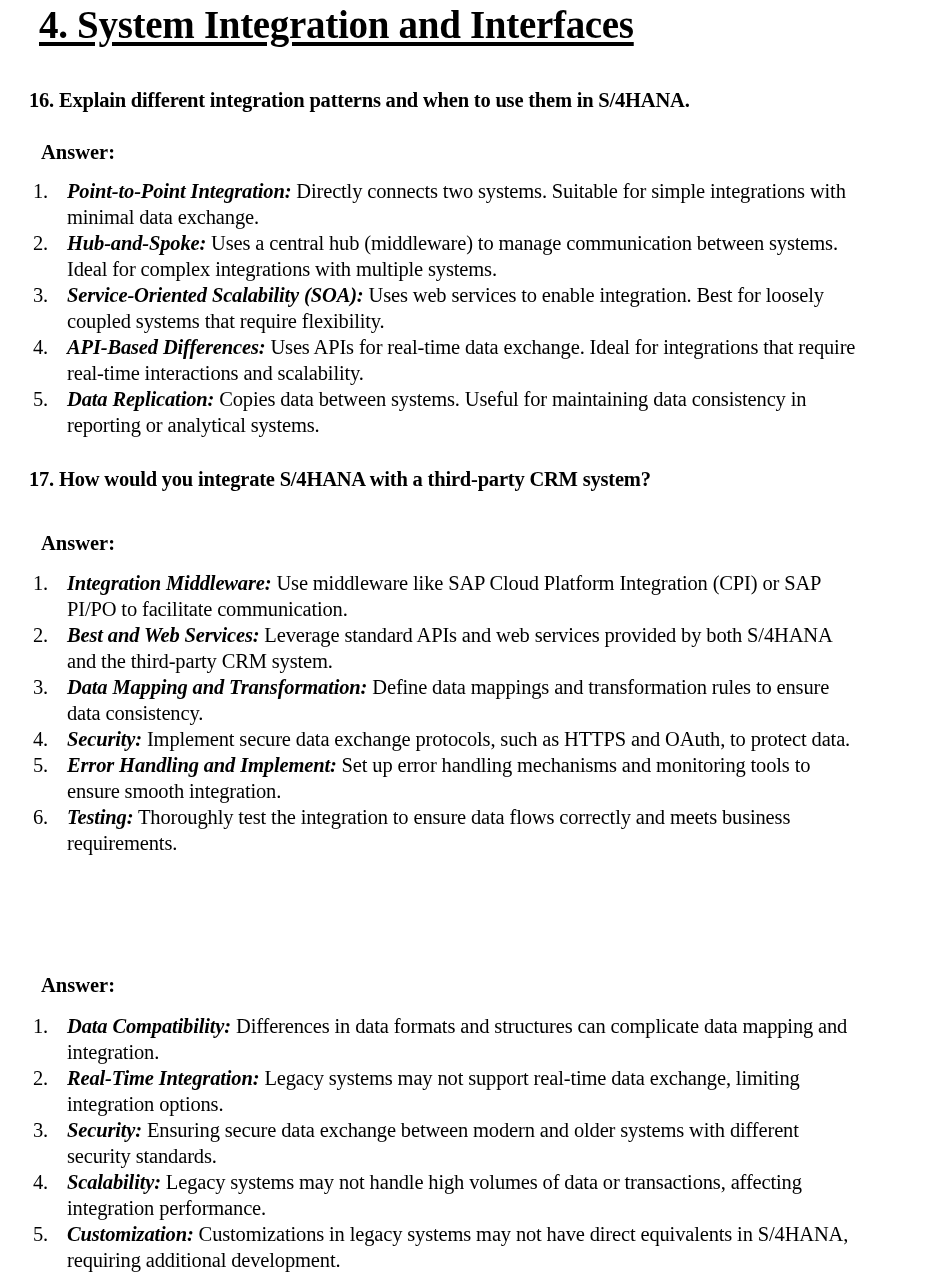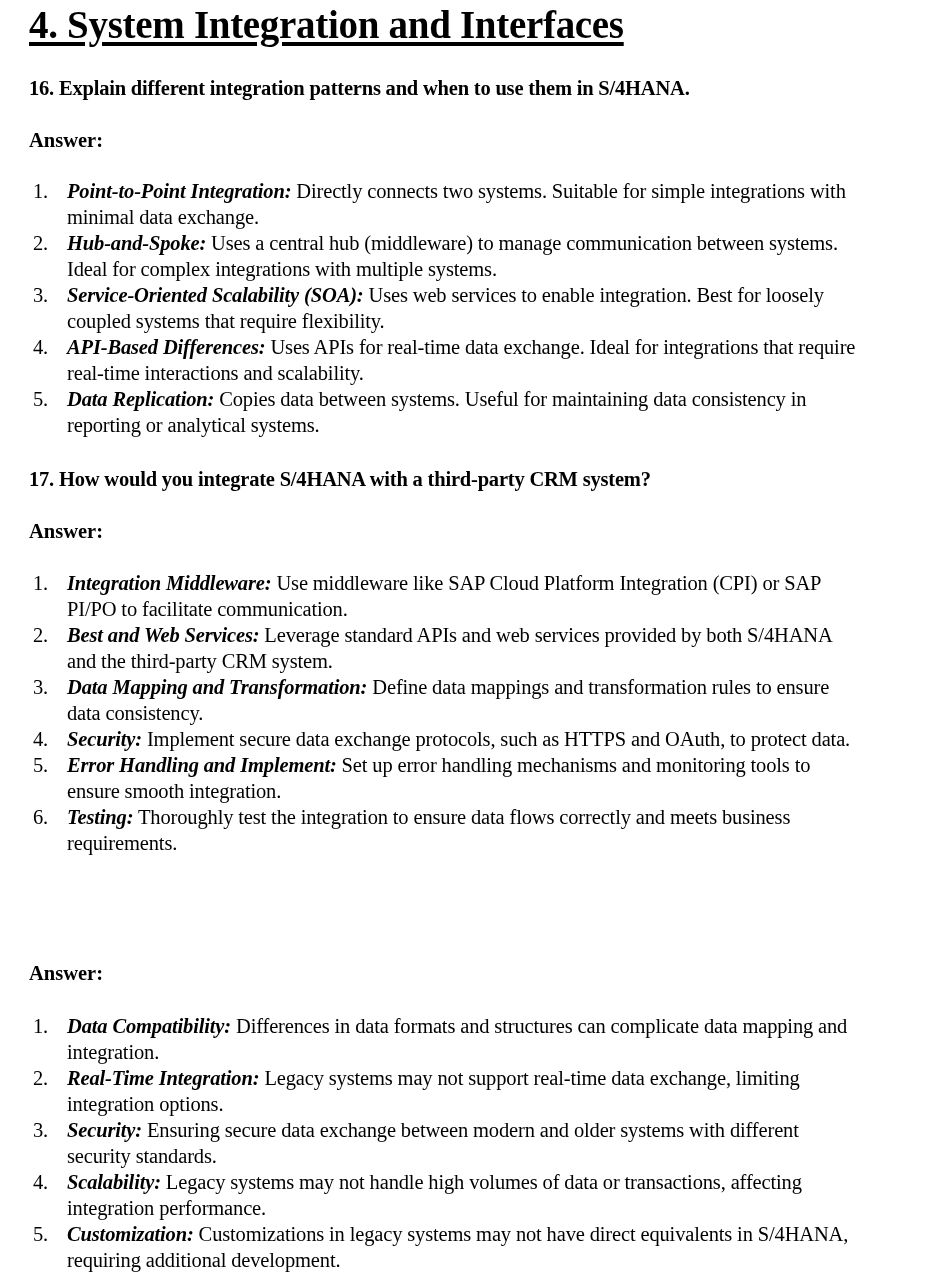--- a/index.html
+++ b/index.html
@@ -1,47 +1,47 @@
 <!DOCTYPE html>
 <html><head>
   <meta charset="utf-8">
   <style>
     html, body { margin: 0; padding: 0; background: #ffffff; }
     body {
       width: 938px; height: 1286px; overflow: hidden;
       font-family: "Liberation Serif", serif; color: #000;
     }
-    .page { position: relative; padding: 0 0 0 29px; }
+    .page { position: relative; padding: 0 0 0 39px; }
     h1 {
       margin: 0; padding-top: 2px;
       font-size: 39px; line-height: 46px; font-weight: bold;
       letter-spacing: -0.3px;
       text-decoration: underline; text-decoration-thickness: 4px;
       text-underline-offset: 4px;
     }
     .question {
       font-size: 20.5px; font-weight: bold; line-height: 24px; margin: 0;
       letter-spacing: -0.2px;
     }
     .answer-label {
-      font-size: 20.5px; font-weight: bold; line-height: 24px; margin: 0;
+      font-size: 20.5px; font-weight: bold; line-height: 24px; margin: 12px;
     }
     ol {
       margin: 0; padding: 0; list-style: none;
     }
     ol li {
       position: relative; padding-left: 67px;
       font-size: 20.5px; line-height: 26px; width: 795px;
       letter-spacing: -0.15px;
     }
     ol li .num {
       position: absolute; left: 33px; top: 0;
     }
     ol li b { font-weight: bold; font-style: italic; }
-    #q16 { position: absolute; top: 76px; left: 29px; }
+    #q16 { position: absolute; top: 88px; left: 29px; }
     #a16 { position: absolute; top: 128px; left: 29px; }
     #l16 { position: absolute; top: 178px; left: 0; }
     #q17 { position: absolute; top: 467px; left: 29px; }
     #a17 { position: absolute; top: 519px; left: 29px; }
     #l17 { position: absolute; top: 570px; left: 0; }
     #q18 { position: absolute; top: 909px; left: 29px; }
     #a18 { position: absolute; top: 961px; left: 29px; }
     #l18 { position: absolute; top: 1013px; left: 0; }
   </style>
 </head>

